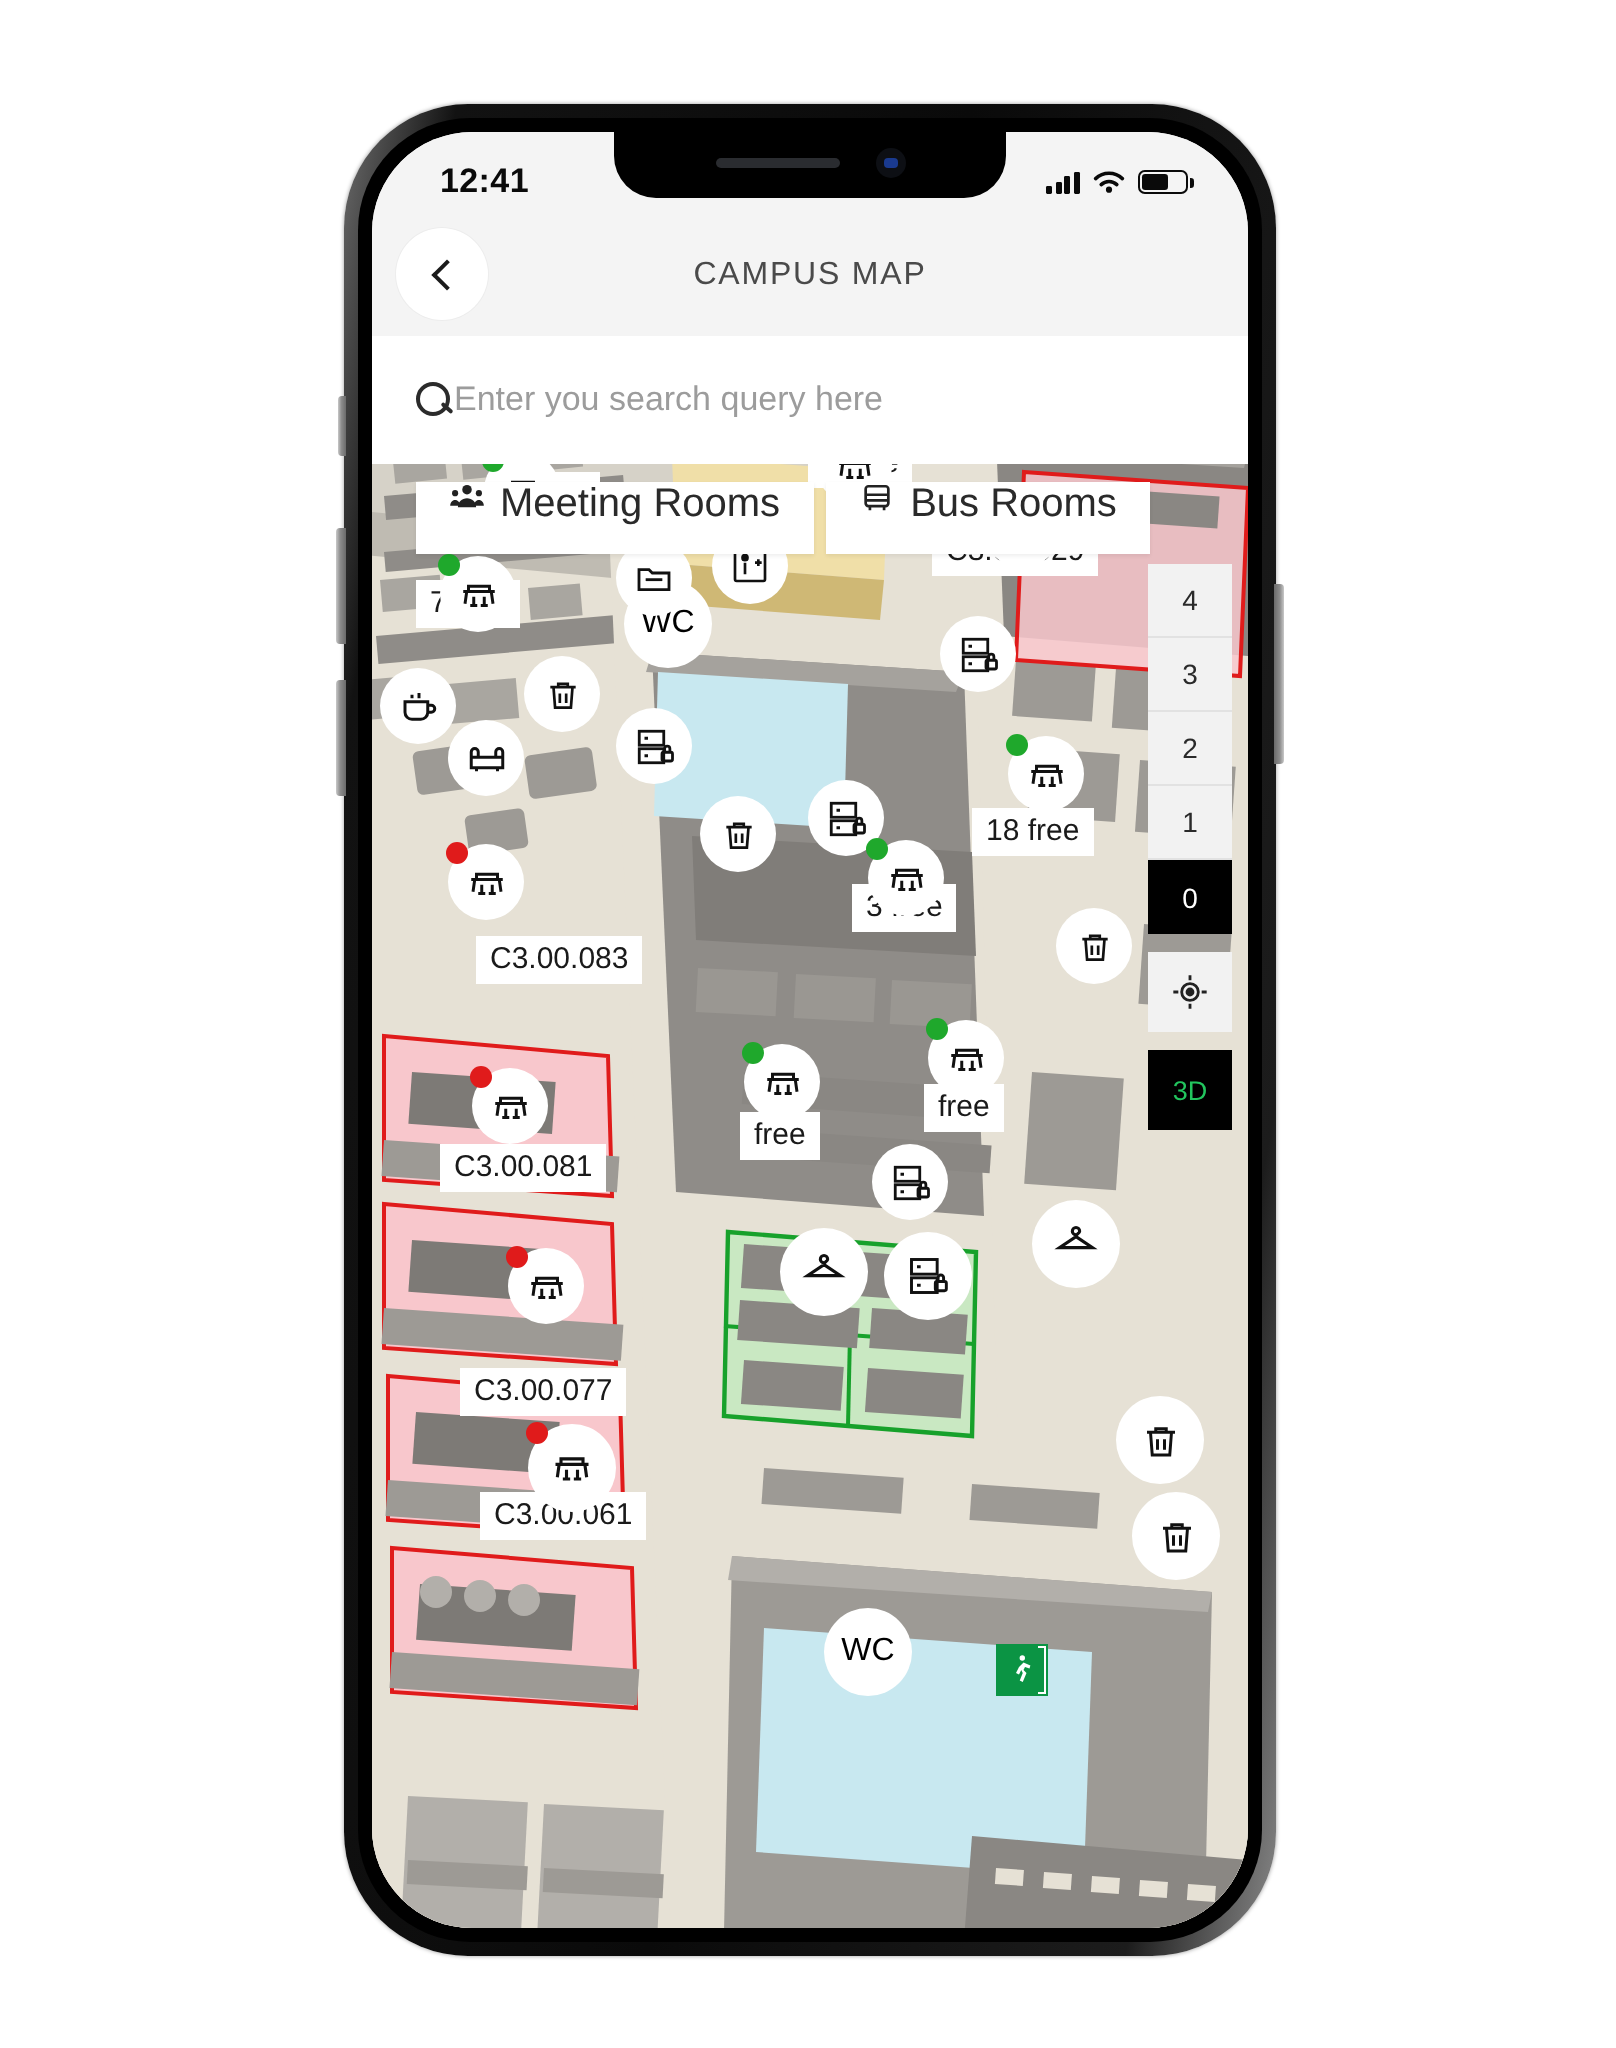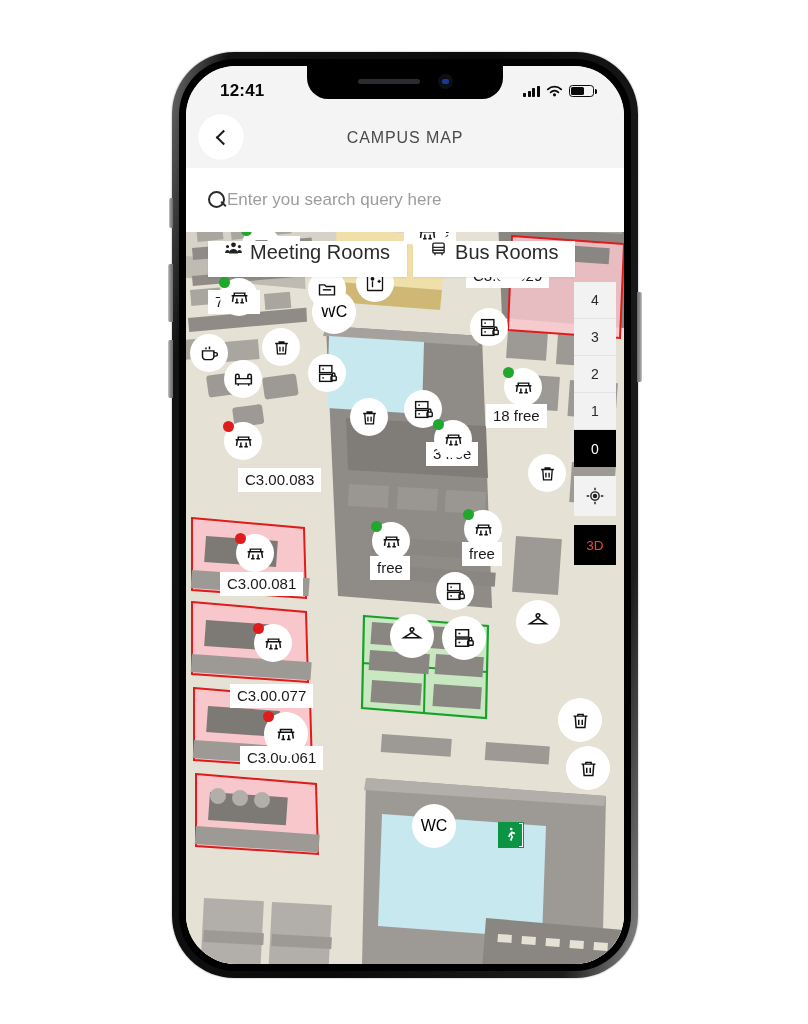--- a/index.html
+++ b/index.html
@@ -163,21 +163,21 @@
     cursor: pointer;
     border-bottom: 1px solid #e2e2e2;
   }
   .floor-btn.active { background: #000000; color: #ffffff; border-bottom: none; }
   .map-ctrl {
     margin-top: 9px; height: 40px; width: 42px;
     background: #f2f2f2;
     display: flex; align-items: center; justify-content: center;
     cursor: pointer;
   }
-  .map-ctrl.dark { background: #000; color: #ef4444; font-size: 13.5px; margin-top: 9px; }
+  .map-ctrl.dark { background: #000; color: #22c55e; font-size: 13.5px; margin-top: 9px; }
 
   
   .map-label {
     position: absolute;
     background: #ffffff;
     padding: 2px 7px;
     font-size: 15px; color: #1a1a1a;
     white-space: nowrap;
     z-index: 12;
     line-height: 1.3;

